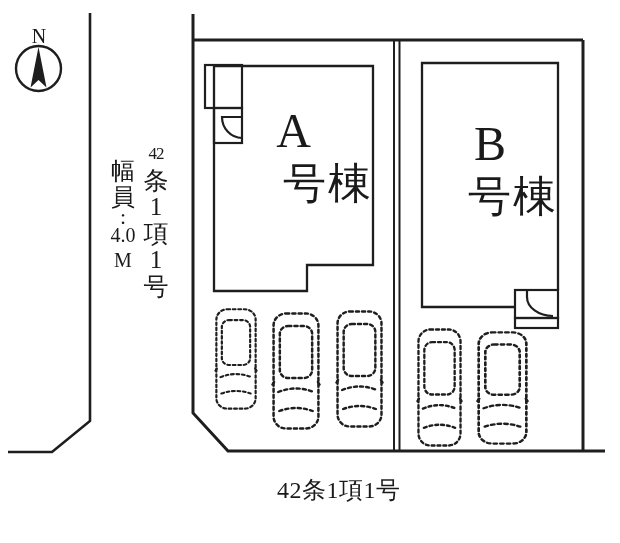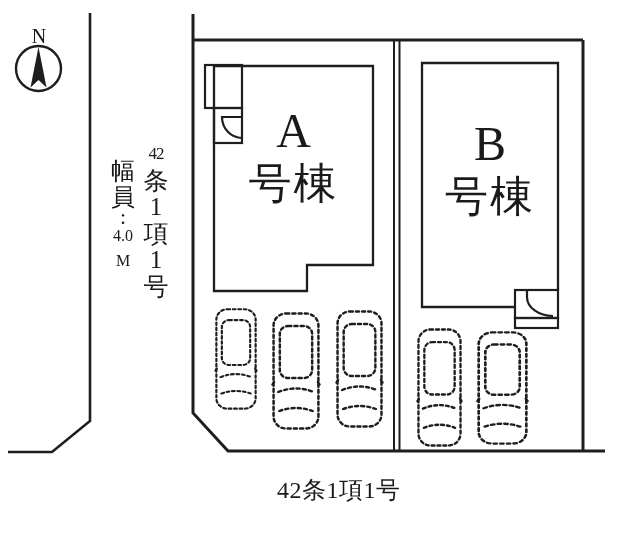--- a/index.html
+++ b/index.html
@@ -13,27 +13,27 @@
   
   .north-label{left:26px;top:25px;width:26px;text-align:center;font-size:20px;}
   
   .vcol{display:flex;flex-direction:column;align-items:center;text-align:center;}
   .vcol-reg{left:139px;top:141px;width:34px;}
   .vcol-reg .ch{font-size:25px;line-height:26.5px;}
   .vcol-reg .ch-num2{font-size:17px;letter-spacing:-1px;}
   .vcol-width{left:107px;top:158px;width:32px;}
   .vcol-width .ch{font-size:24px;line-height:26px;}
   .vcol-width .ch-colon{line-height:13px;font-size:22px;}
-  .vcol-width .ch-lat{font-size:16px;line-height:25px;}
+  .vcol-width .ch-lat{font-size:20px;line-height:25px;}
   
   .bldg-label{text-align:center;}
   .bldg-a{left:214px;top:105px;width:159px;}
   .bldg-b{left:422px;top:118px;width:136px;}
   .bldg-letter{font-size:48px;line-height:52px;}
-  .bldg-suffix{font-size:43px;line-height:53px;letter-spacing:2px;}
+  .bldg-suffix{font-size:43px;line-height:53px;letter-spacing:2px;text-align:right;}
   
   .bottom-label{left:277px;top:477px;width:240px;}
   .bottom-line1{font-size:24px;line-height:27px;letter-spacing:0.5px;}
   .bottom-line2{font-size:24px;line-height:25px;}
 </style>
 </head>
 <body>
 
 <div class="canvas">
 

